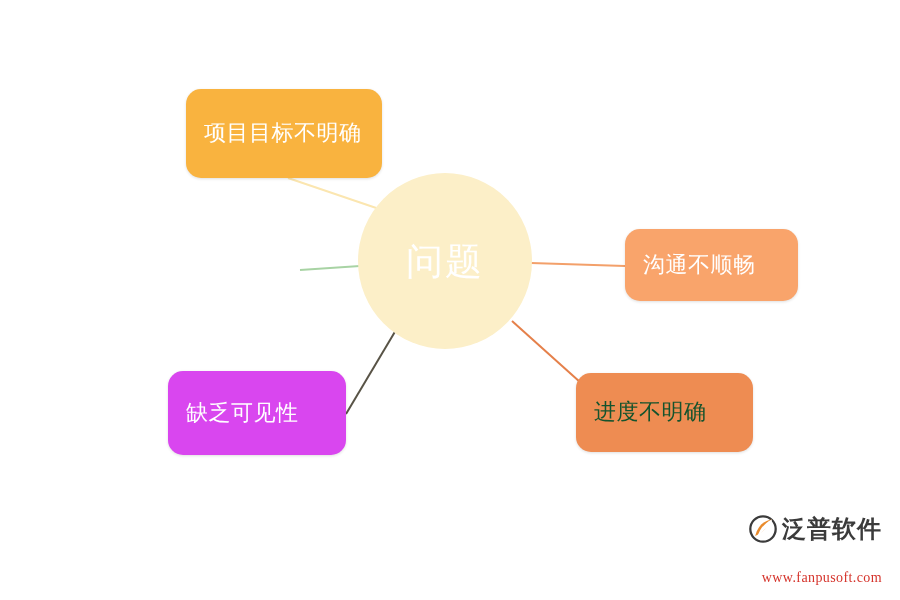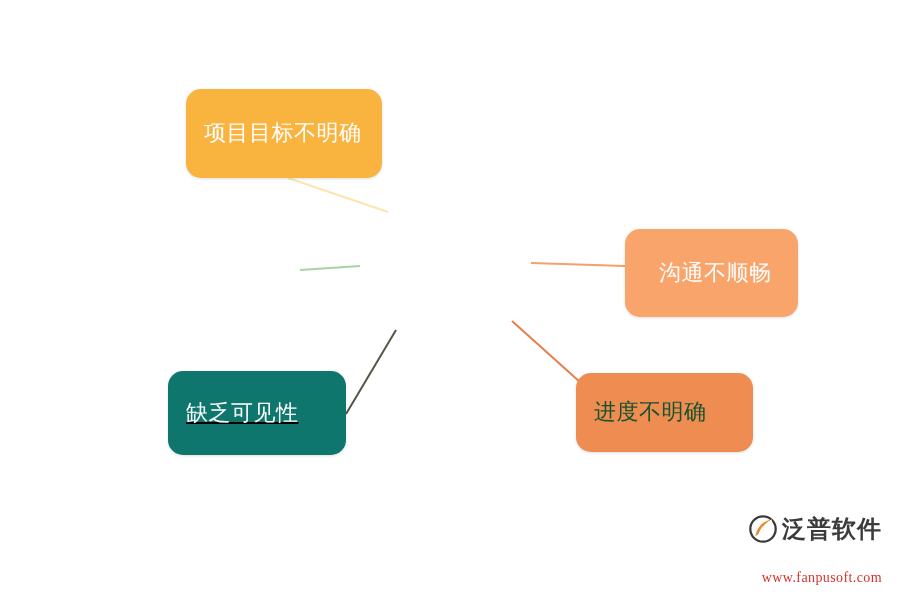--- a/index.html
+++ b/index.html
@@ -115,31 +115,34 @@
 <div id="canvas" style="background: rgb(255, 255, 255);">
 
   <svg id="edges" viewBox="0 0 900 600" width="900" height="600" xmlns="http://www.w3.org/2000/svg">
     <line x1="388" y1="212" x2="288" y2="178" stroke="#FBE6B0" stroke-width="2"></line>
     <line x1="360" y1="266" x2="300" y2="270" stroke="#A8D3A4" stroke-width="2"></line>
     <line x1="531" y1="263" x2="625" y2="266" stroke="#F3A06A" stroke-width="2"></line>
     <line x1="396" y1="330" x2="346" y2="414" stroke="#585346" stroke-width="2"></line>
     <line x1="512" y1="321" x2="600" y2="400" stroke="#E5804A" stroke-width="2"></line>
   </svg>
 
+  <div class="hub" style="left: 358px; top: 173px; width: 174px; height: 176px; background: rgb(252, 239, 200);">
+    <span class="hub-label" style="color: rgb(255, 255, 255);">问题</span>
+  </div>
 
   <div class="node node-goal" style="left: 186px; top: 89px; width: 196px; height: 89px; background: rgb(249, 179, 63);">
     <span class="node-label" style="color: rgb(255, 255, 255);">项目目标不明确</span>
   </div>
 
 
-  <div class="node node-comm" style="left: 625px; top: 229px; width: 173px; height: 88px; background: rgb(249, 164, 107); padding-left: 16px;">
+  <div class="node node-comm" style="left: 625px; top: 229px; width: 173px; height: 72px; background: rgb(249, 164, 107);">
     <span class="node-label" style="color: rgb(255, 255, 255);">沟通不顺畅</span>
   </div>
 
-  <div class="node node-visible" style="left: 168px; top: 371px; width: 178px; height: 84px; background: #0f766e; text-decoration: underline;">
+  <div class="node node-visible" style="left: 168px; top: 371px; width: 178px; height: 84px; background: #d946ef;">
     <span class="node-label" style="color: rgb(255, 255, 255);">缺乏可见性</span>
   </div>
 
   <div class="node node-progress" style="left: 576px; top: 373px; width: 177px; height: 79px; background: rgb(238, 140, 82);">
     <span class="node-label" style="color: #14532d;">进度不明确</span>
   </div>
 
   <div class="watermark">
     <div class="wm-row">
       <svg class="wm-mark" viewBox="0 0 32 32" xmlns="http://www.w3.org/2000/svg">

